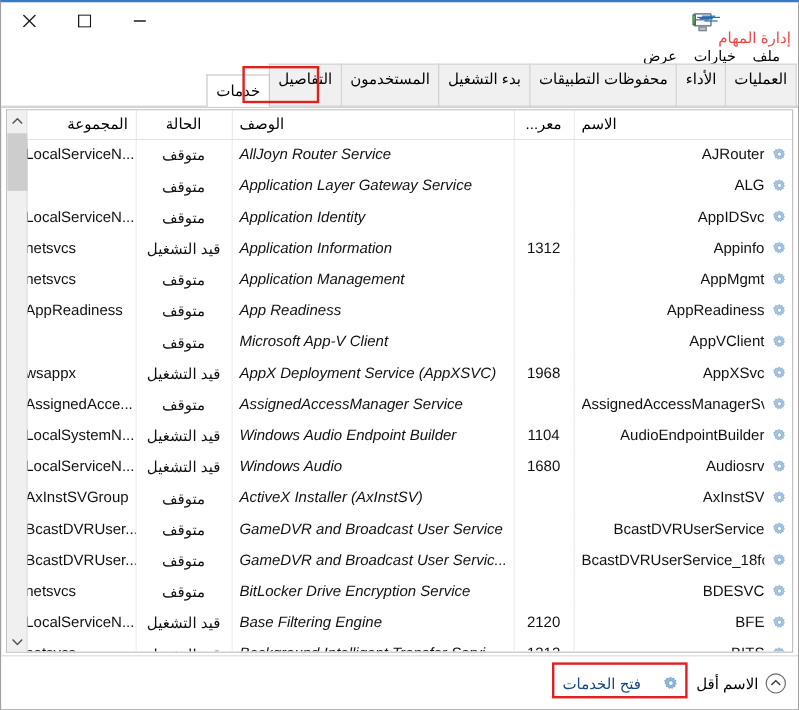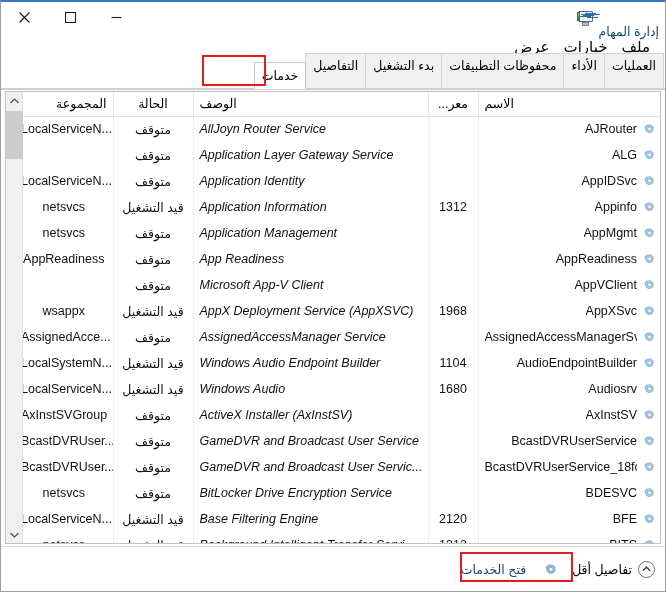--- a/index.html
+++ b/index.html
@@ -67,21 +67,21 @@
     border: 1px solid #40704a;
   }
   .tm-icon .stand {
     position: absolute; left: 5px; top: 12px;
     width: 7px; height: 4px;
     background: #b9c0c8;
     border: 1px solid #7b838c;
   }
   .title-text {
     font-size: 12.5px;
-    color: #0c4a6e;
+    color: #ef4444;
     letter-spacing: 0;
     margin-top: 26px;
   }
   .winctrls {
     position: absolute;
     left: 0; top: 0;
     height: 31px;
     display: flex;
     direction: ltr;
   }
@@ -100,21 +100,21 @@
   .menubar {
     height: 26px;
     display: flex;
     align-items: center;
     justify-content: flex-start;
     padding: 0 8px 0 0;
     background: #ffffff;
     gap: 0px;
   }
   .menuitem {
-    font-size: 15px;
+    font-size: 12px;
     color: #000000;
     padding: 2px 7px;
     white-space: nowrap;
   }
 
   
   .tabstrip {
     height: 30px;
     position: relative;
     background: #ffffff;
@@ -234,21 +234,21 @@
     border-left: 1px solid #eeeeee;
   }
   table.svc td.c-name {
     text-align: center;
     direction: ltr;
     padding-right: 4px;
   }
   table.svc td.c-pid    { text-align: center; direction: ltr; }
   table.svc td.c-desc   { text-align: left; direction: ltr; font-style: italic; }
   table.svc td.c-status { text-align: center; direction: rtl; }
-  table.svc td.c-group  { text-align: center; direction: ltr; border-left: none; }
+  table.svc td.c-group  { text-align: left; direction: ltr; border-left: none; }
   .gear {
     display: inline-block;
     width: 13px; height: 13px;
     vertical-align: -2px;
     margin-left: 3px;
   }
   .namecell {
     display: flex;
     flex-direction: row-reverse;
     align-items: center;
@@ -358,20 +358,21 @@
     <div class="menuitem">ملف</div>
     <div class="menuitem">خيارات</div>
     <div class="menuitem">عرض</div>
   </div>
 
   <div class="tabstrip">
     <div class="tab">العمليات</div>
     <div class="tab">الأداء</div>
     <div class="tab">محفوظات التطبيقات</div>
     <div class="tab">بدء التشغيل</div>
+    <div class="tab">المستخدمون</div>
     <div class="tab">التفاصيل</div>
     <div class="tab active">خدمات</div>
   </div>
 
   <div class="gridwrap">
     <div class="vscroll">
       <div class="arrow top">
         <svg width="9" height="6" viewBox="0 0 9 6">
             <path d="M0.5 5 L4.5 1 L8.5 5" fill="none" stroke="#505050" stroke-width="1.2"></path>
           </svg>
@@ -700,21 +701,21 @@
     </div>
   </div>
 
   <div class="bottombar">
     <div class="fewer">
       <span class="chev-circle">
         <svg width="9" height="6" viewBox="0 0 9 6">
             <path d="M0.8 4.8 L4.5 1.2 L8.2 4.8" fill="none" stroke="#3a3a3a" stroke-width="1.2"></path>
           </svg>
       </span>
-      <span class="label">تفاصيل أقل</span>
+      <span class="label">الاسم أقل</span>
     </div>
     <div class="openservices">
       <span class="gear">
         <svg width="14" height="14" viewBox="0 0 16 16">
           <g fill="#8fb8dd" stroke="#5b8fc0" stroke-width="0.6">
             <path d="M8 1.4l1 1.5 1.8-.5.3 1.8 1.8.4-.8 1.7 1.2 1.4-1.5 1 .2 1.8-1.8.1-.8 1.7-1.5-1-1.5 1-.8-1.7-1.8-.1.2-1.8-1.5-1L2.9 6.3 2.1 4.6l1.8-.4.3-1.8L6 2.9z"></path>
           </g>
           <circle cx="8" cy="7.2" r="2.3" fill="#ffffff" stroke="#5b8fc0" stroke-width="0.7"></circle>
         </svg>
       </span>

